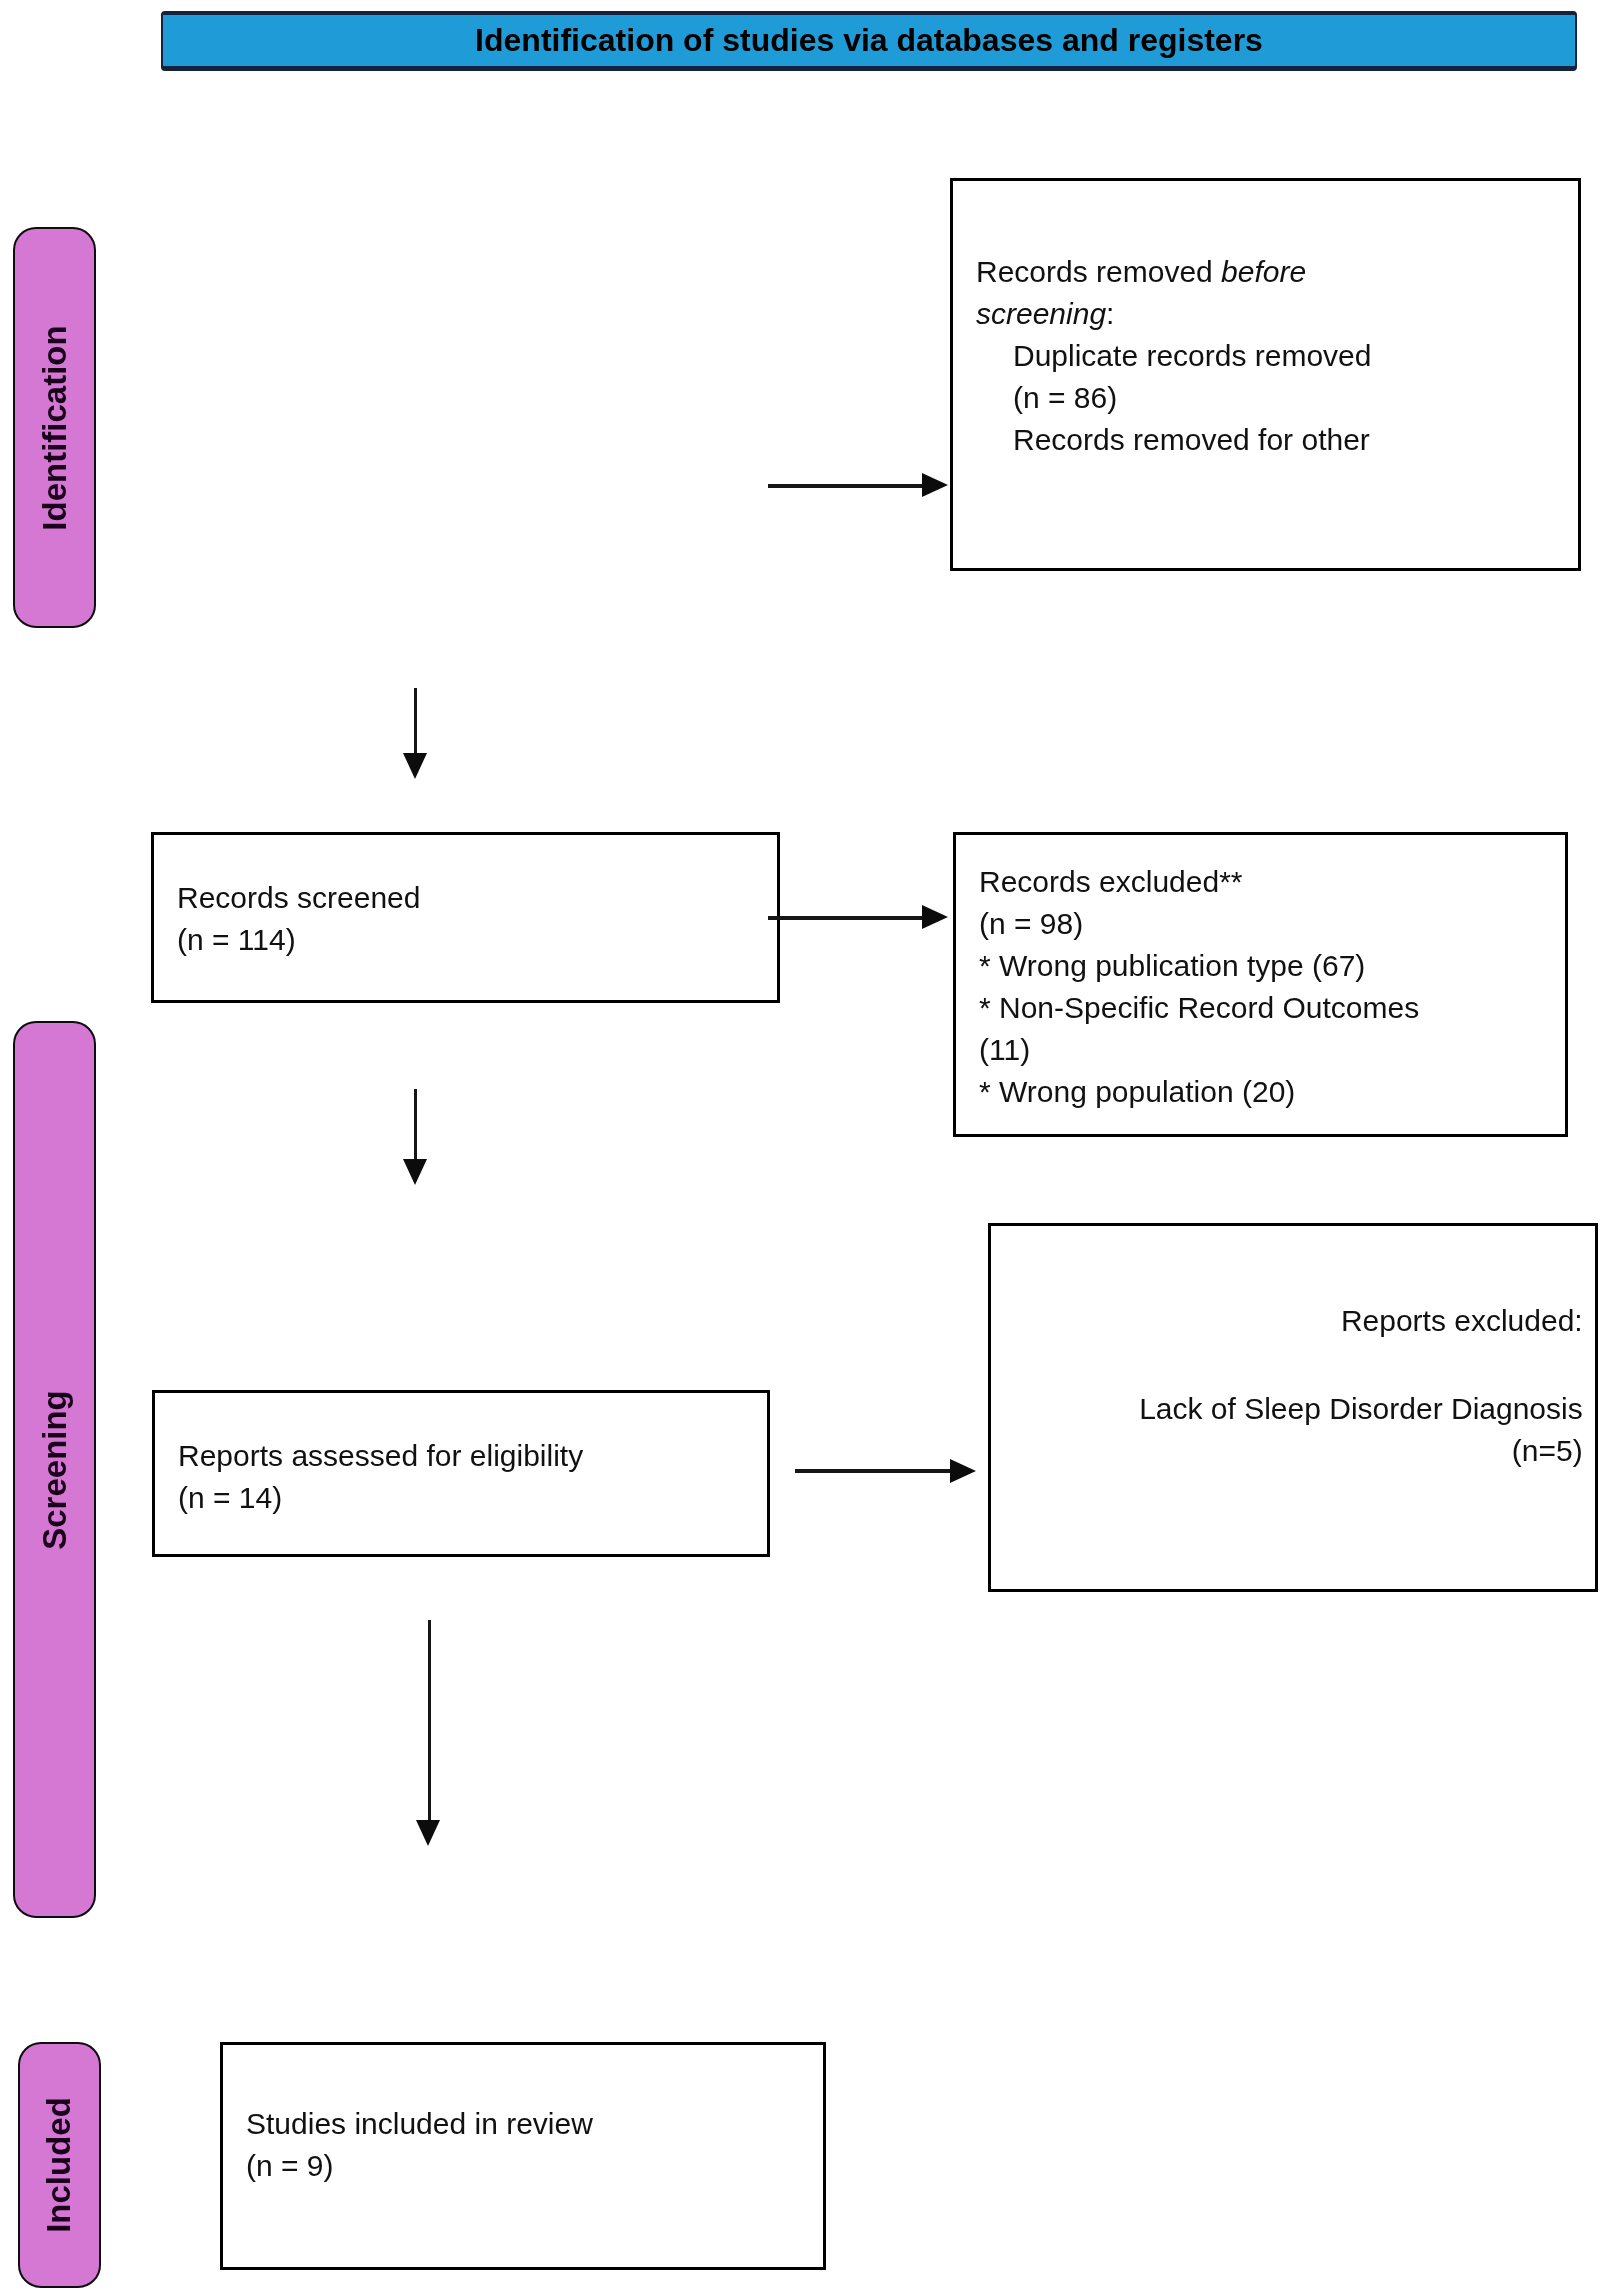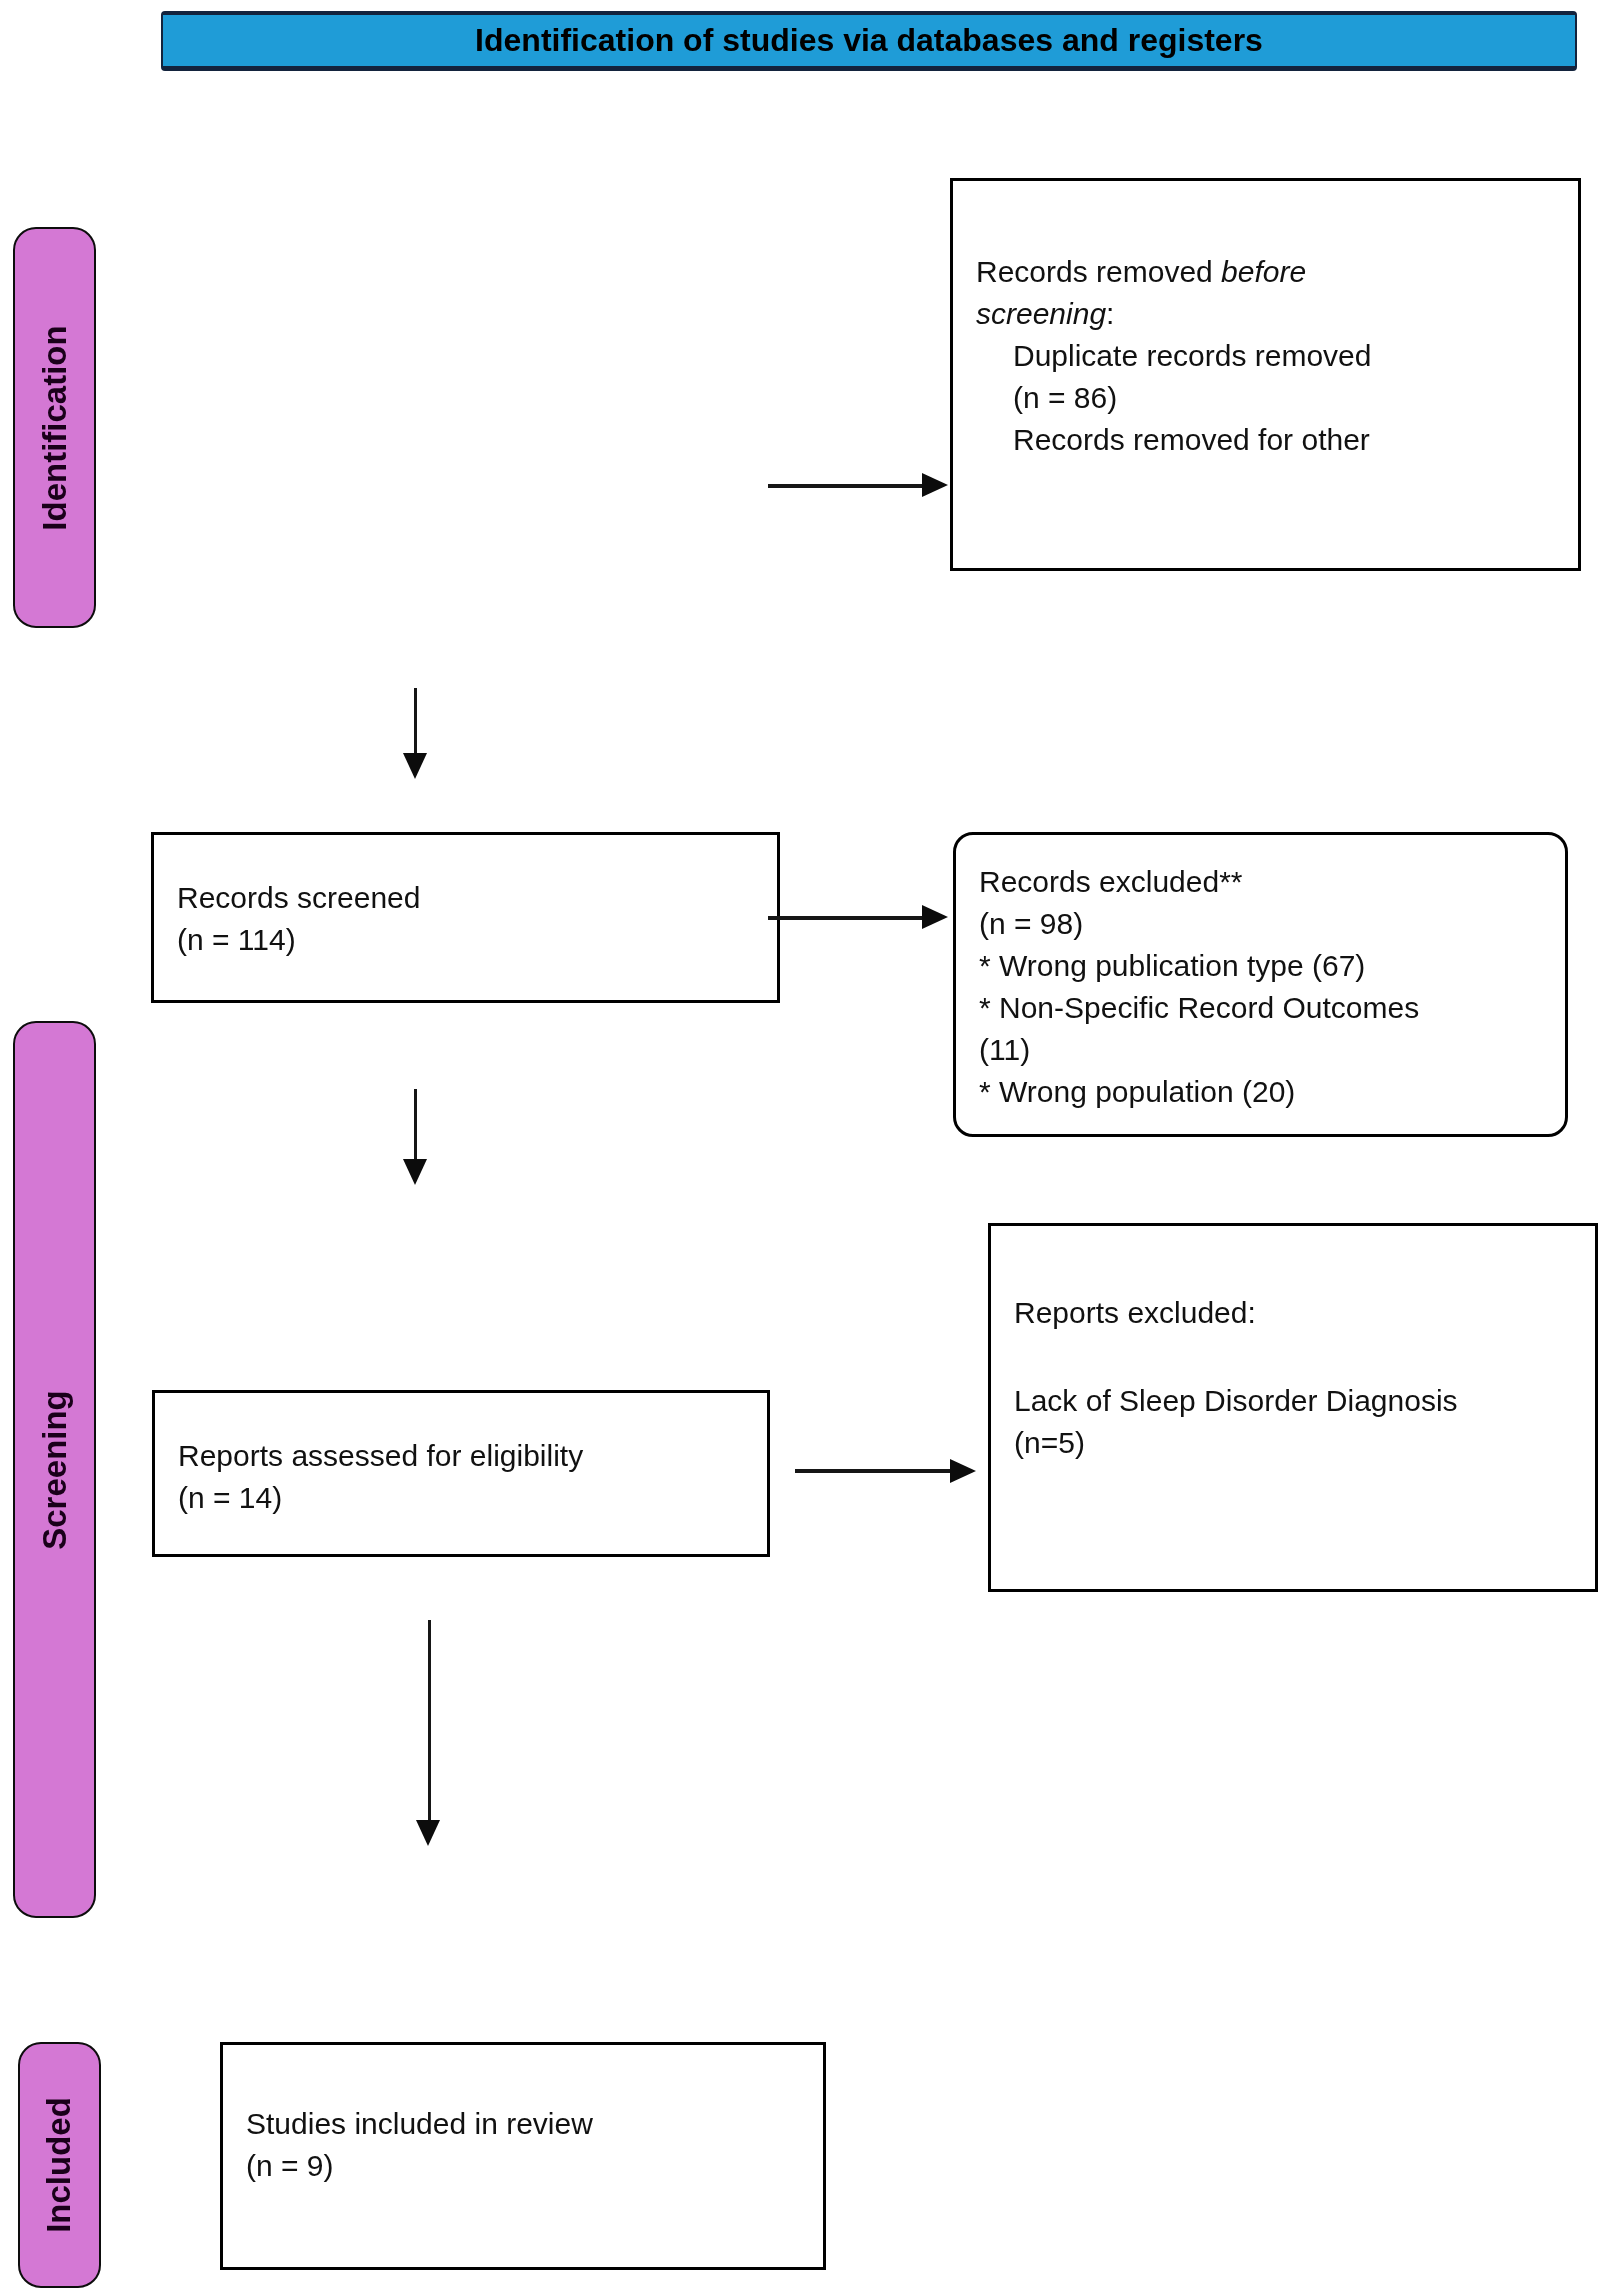--- a/index.html
+++ b/index.html
@@ -51,26 +51,26 @@
   .it{font-style:italic;}
   .indent{margin-left:37px;}
   .gap-top{margin-top:46px;}
 
   #box-identified{left:151px;top:178px;width:620px;height:395px;}
   #box-identified .pad{top:88px;}
   #box-removed{left:950px;top:178px;width:631px;height:393px;padding-left:36px;}
   #box-removed .pad{top:70px;}
   #box-screened{left:151px;top:832px;width:629px;height:171px;padding-left:16px;}
   #box-screened .pad{top:42px;}
-  #box-excluded{left:953px;top:832px;width:615px;height:305px;border-radius:20px;}
+  #box-excluded{left:953px;top:832px;width:615px;height:305px;}
   #box-excluded .pad{top:26px;}
   #box-assessed{left:152px;top:1390px;width:618px;height:167px;}
   #box-assessed .pad{top:42px;}
   #box-reports-excluded{left:988px;top:1223px;width:610px;height:369px;}
-  #box-reports-excluded .pad{top:66px;}
+  #box-reports-excluded .pad{top:74px;text-align:right;}
   #box-included-studies{left:220px;top:2042px;width:606px;height:228px;}
   #box-included-studies .pad{top:58px;}
 
   .hline{position:absolute;height:3.5px;background:#161616;}
   .vline{position:absolute;width:2.6px;background:#161616;}
   .head-right{
     position:absolute;width:0;height:0;
     border-left:26px solid #0c0c0c;
     border-top:12.3px solid transparent;
     border-bottom:12.3px solid transparent;

